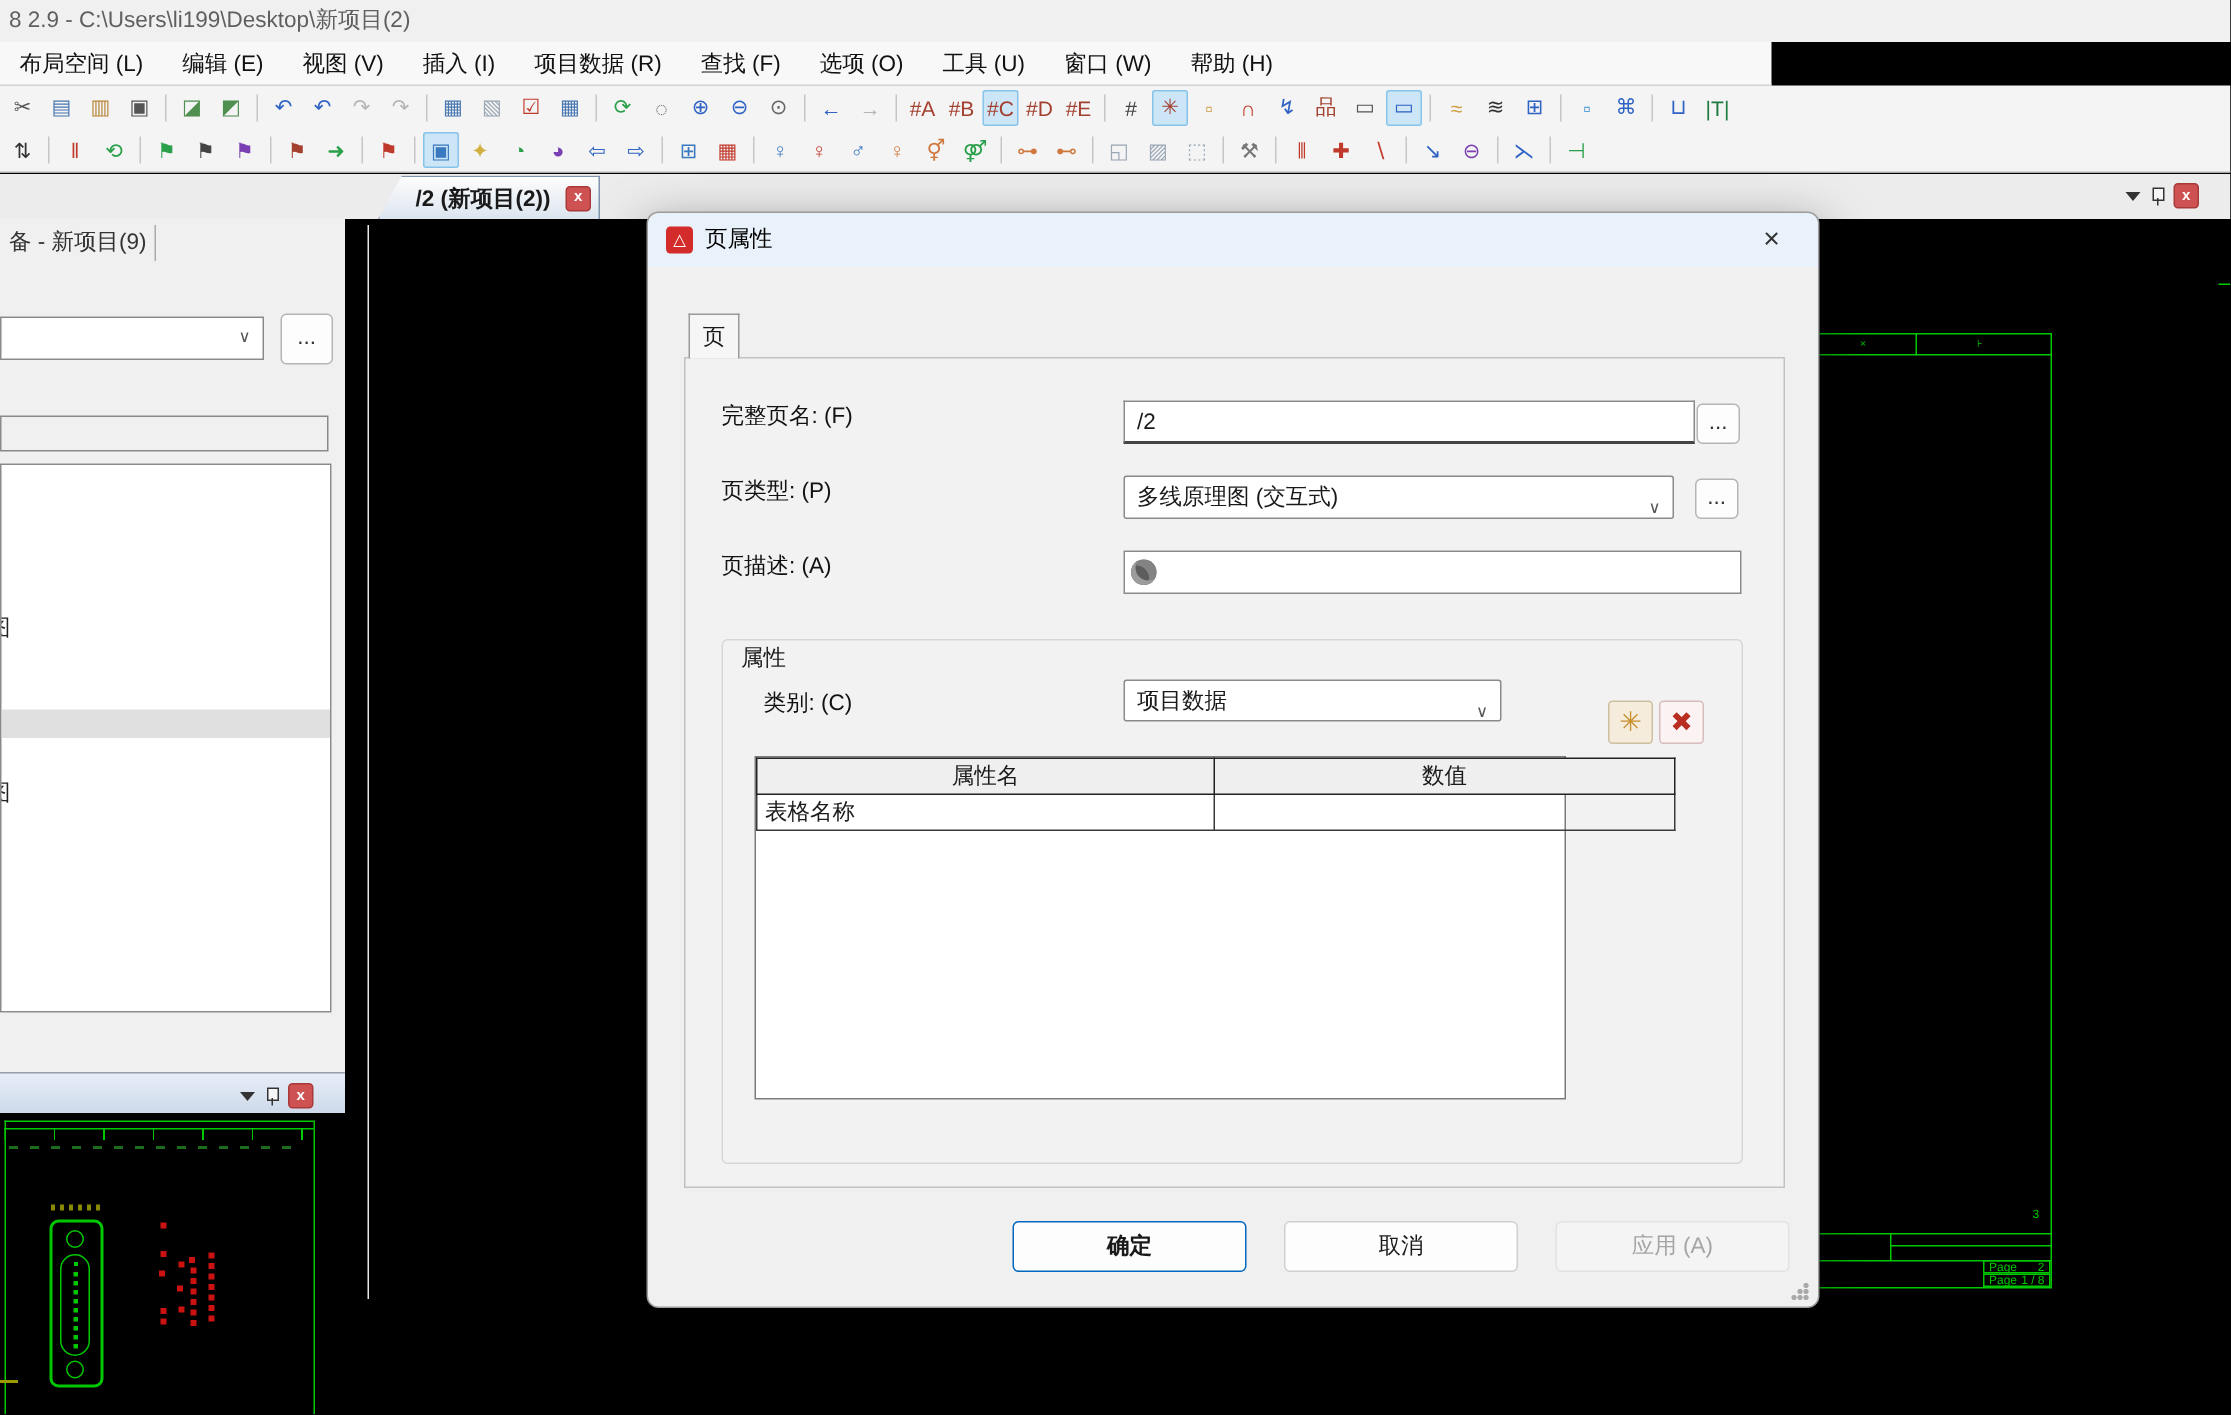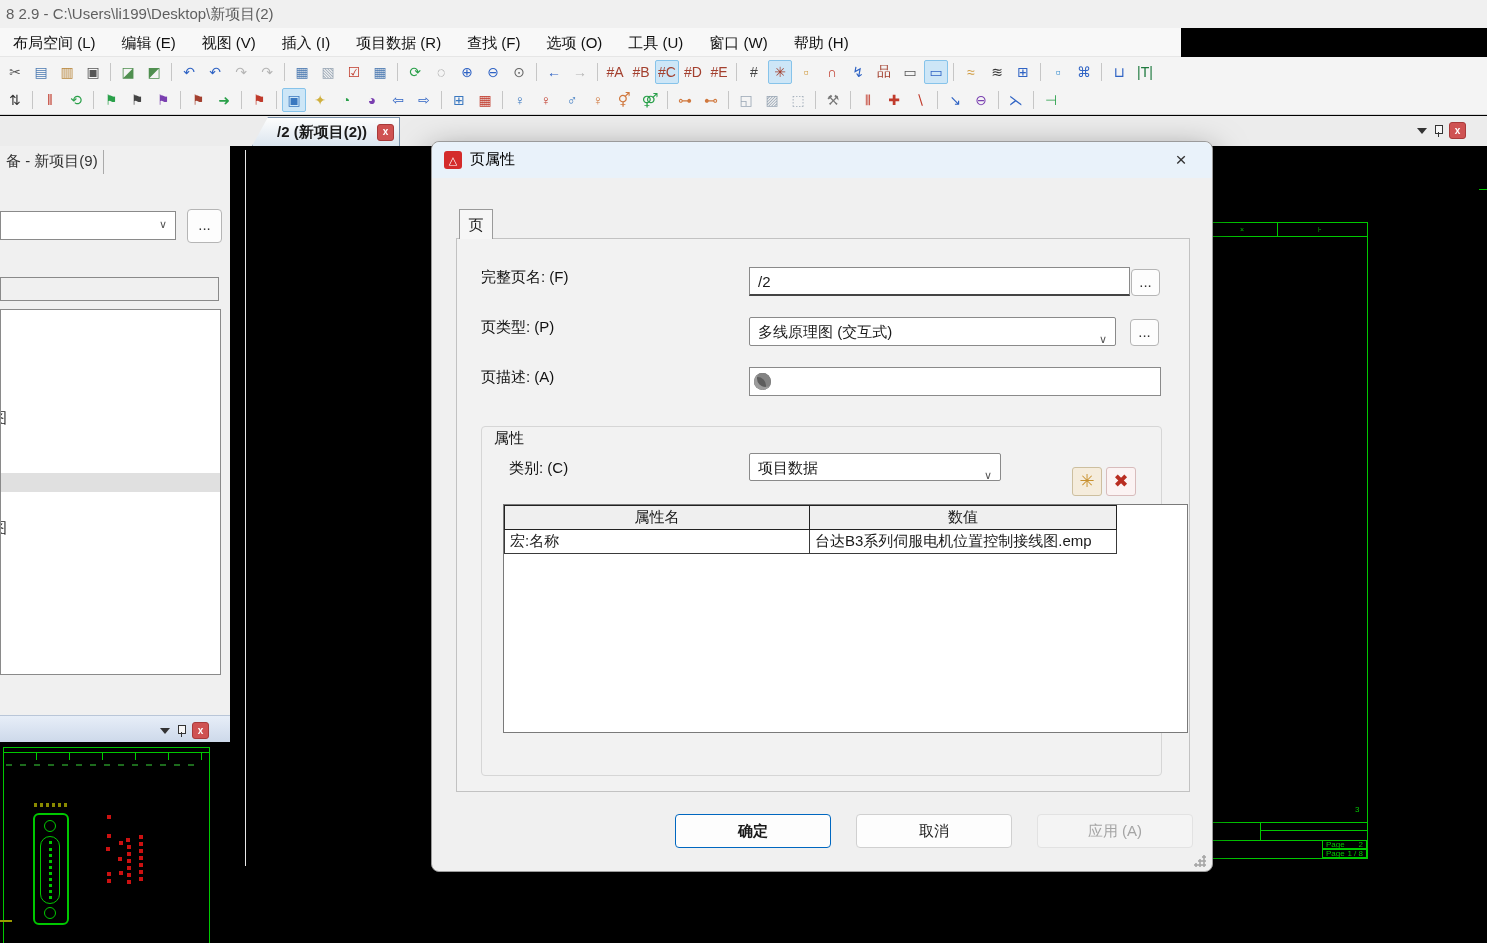--- a/index.html
+++ b/index.html
@@ -76,21 +76,21 @@
   .flabel { position:absolute; font-size:15px; color:#111; }
   .finput { position:absolute; background:#fff; border:1px solid #8a8a8a; font-size:15px; padding:0 8px; line-height:27px; white-space:nowrap; overflow:hidden; }
   .fselect { position:absolute; background:#fff; border:1px solid #8a8a8a; border-radius:2px; font-size:15px; padding:0 8px; line-height:27px; }
   .fselect .chev,.finput .chev { position:absolute; right:8px; top:0px; color:#555; font-size:11px; }
   .morebtn { position:absolute; width:29px; height:27px; background:#fdfdfd; border:1px solid #b5b5b5; border-radius:4px; text-align:center; line-height:23px; color:#333; }
   #globe { position:absolute; left:4px; top:5px; width:17px; height:17px; border-radius:50%; background:#5d5d5d; box-shadow:inset 3px -3px 0 #9c9c9c, inset -5px 4px 0 #838383; }
   #grpbox { position:absolute; left:49px; top:284px; width:681px; height:350px; border:1px solid #d6d6d6; border-radius:4px; }
   #grpbox .legend { position:absolute; left:8px; top:-10px; background:#f2f2f2; padding:0 4px;margin-top:12px; }
   #newprop { position:absolute; left:640px; top:325px; width:30px; height:29px; background:#f5ecdc; border:1px solid #cdbf9f; border-radius:3px; color:#c8902e; font-size:18px; text-align:center; line-height:27px; }
   #delprop { position:absolute; left:674px; top:325px; width:30px; height:29px; background:#fbf3f3; border:1px solid #d8bcbc; border-radius:3px; color:#b92d21; font-size:18px; font-weight:bold; text-align:center; line-height:27px; }
-  #tblwrap { position:absolute; left:71px; top:362px; width:685px; height:229px; background:#fff; border:1px solid #7a7a7a; }
+  #tblwrap { position:absolute; left:71px; top:362px; width:541px; height:229px; background:#fff; border:1px solid #7a7a7a; }
   #ptable { border-collapse:collapse; table-layout:fixed; width:612px; }
   #ptable th { border:1px solid #222; background:#efefef; font-weight:normal; height:24px; font-size:15px; }
   #ptable td { border:1px solid #3a3a3a; height:24px; font-size:15px; padding:0 5px; white-space:nowrap; overflow:hidden; }
   #ptable col.c1 { width:305px; } #ptable col.c2 { width:307px; }
   td.editing { padding:0; }
   .editwrap { position:relative; height:24px; border:2px solid #111; background:#fff; display:flex; align-items:center; padding-left:4px; }
   .cellarrow { position:absolute; right:0; top:0; width:19px; height:20px; border-left:1px solid #9a9a9a; color:#555; font-size:10px; text-align:center; line-height:20px; background:#fcfcfc; }
   .dbtn { position:absolute; top:672px; width:156px; height:34px; border-radius:4px; background:#fdfdfd; border:1px solid #d0d0d0; text-align:center; line-height:32px; font-size:15px; }
   #btn-ok { left:243px; border:1.5px solid #0067c0;font-weight:bold; }
   #btn-cancel { left:424px; }
@@ -369,22 +369,22 @@
           <col class="c2">
         </colgroup>
       <thead>
           <tr>
         <th>属性名</th>
         <th>数值</th>
       </tr>
         </thead>
       <tbody id="prop-rows">
           <tr>
-            <td>宏:名称</td>
-            <td>台达B3系列伺服电机位置控制接线图.emp</td>
+            <td>表格名称</td>
+            <td></td>
           </tr>
         </tbody>
     </table>
   </div>
 
   <div class="dbtn" id="btn-ok">确定</div>
   <div class="dbtn" id="btn-cancel">取消</div>
   <div class="dbtn" id="btn-apply">应用 (A)</div>
   <div id="grip"></div>
 </div>

